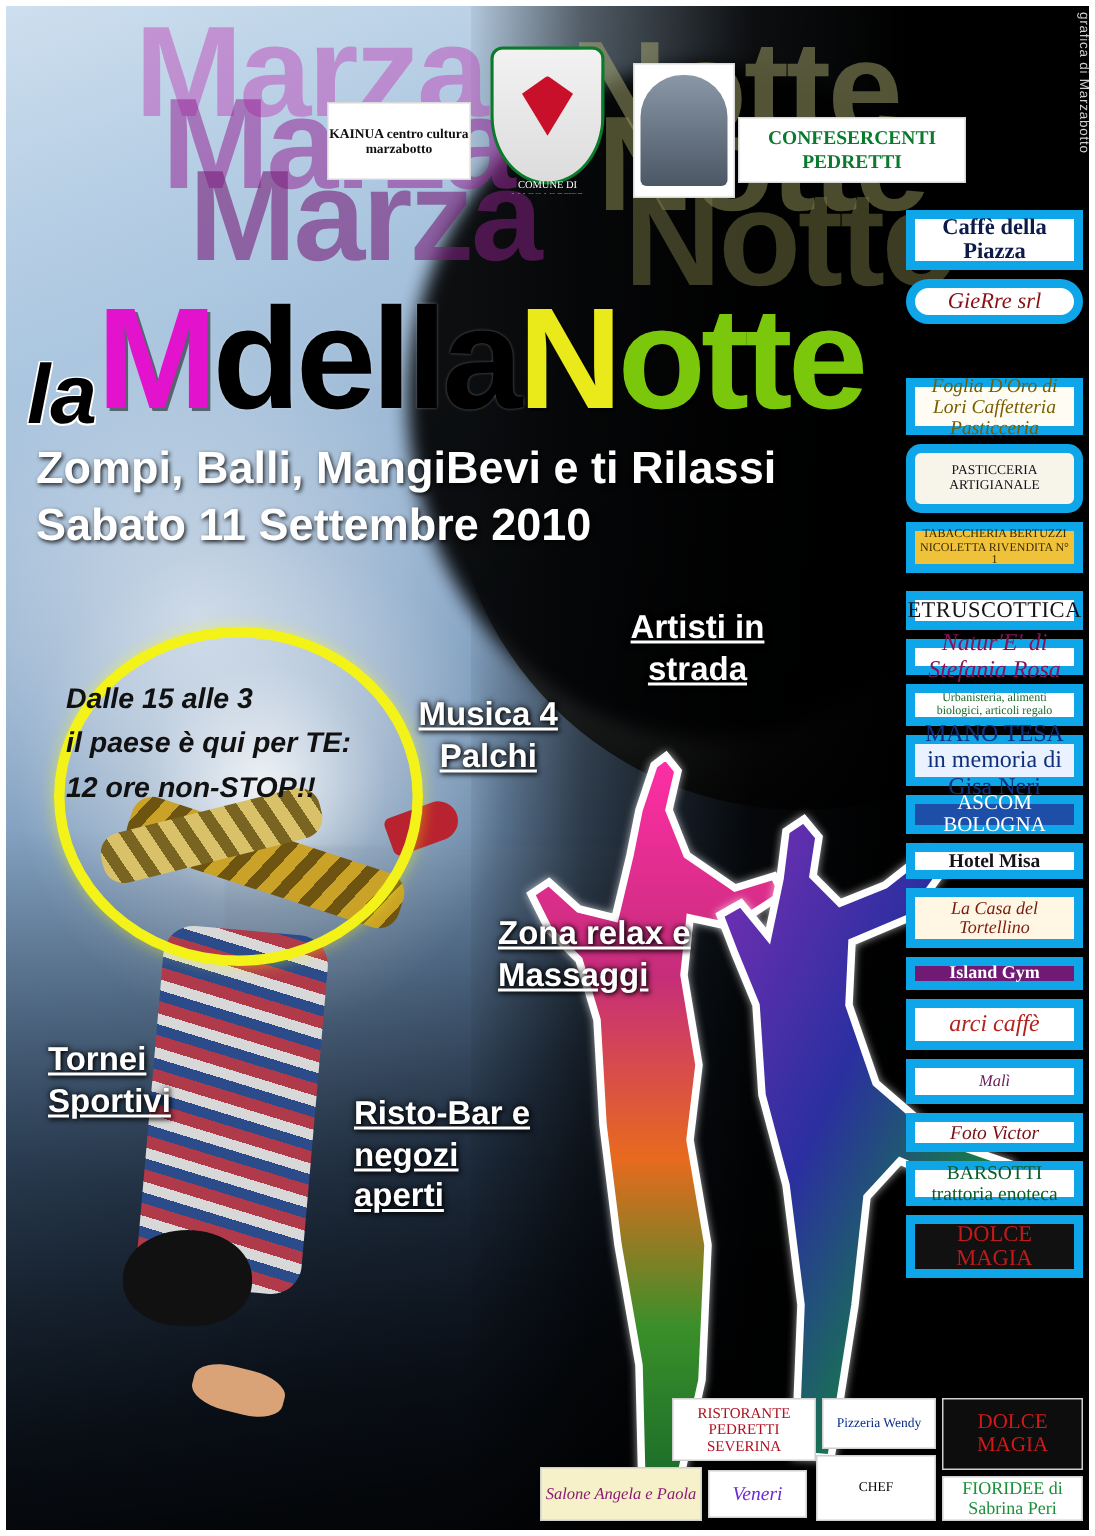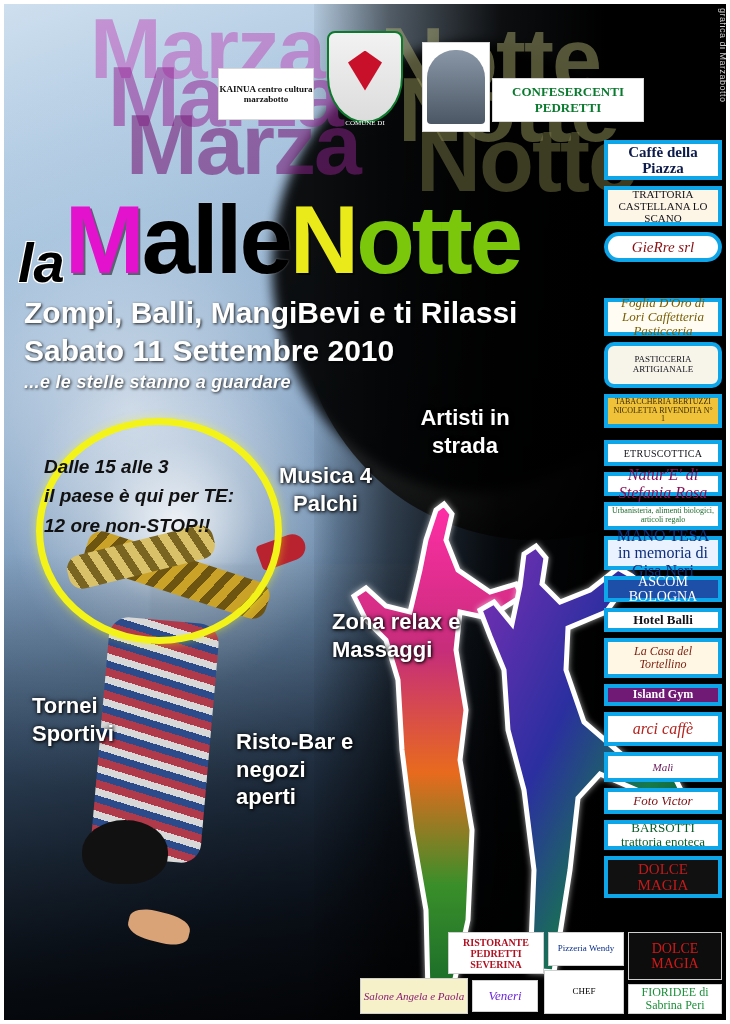--- a/index.html
+++ b/index.html
@@ -208,20 +208,21 @@
     box-sizing: border-box;
   }
   
   .callout {
     position: absolute;
     color: #ffffff;
     font-weight: bold;
     font-size: 22px;
     line-height: 1.25;
     text-shadow: 1px 1px 3px rgba(0,0,0,0.9), 0 0 5px rgba(0,0,0,0.8);
+    text-decoration: underline;
   }
   .c-artisti { left: 390px; top: 404px; width: 150px; text-align: center; }
   .c-musica  { left: 268px; top: 462px; width: 115px; text-align: center; }
   .c-zona    { left: 332px; top: 608px; width: 160px; }
   .c-tornei  { left: 32px;  top: 692px; width: 130px; }
   .c-risto   { left: 236px; top: 728px; width: 120px; }
   .c-gioco   { left: 175px; top: 918px; width: 190px; text-align: center; }
   
   .logo {
     position: absolute;
@@ -272,39 +273,39 @@
   .sponsor-col {
     position: absolute;
     right: 6px;
     top: 140px;
     width: 120px;
   }
   .sponsor {
     width: 118px;
     margin-bottom: 6px;
     background: #fff;
-    border: 4px solid #0ea5e9;
+    border: 6px solid #0ea5e9;
     box-sizing: border-box;
     display: flex;
     align-items: center;
     justify-content: center;
     text-align: center;
     font-family: "Liberation Serif", serif;
     font-size: 11px;
     color: #14131a;
     line-height: 1.1;
     padding: 2px 3px;
   }
   .sp-caffe    { height: 40px; font-weight: bold; font-size: 15px; color: #0d1b4a; }
   .sp-tab      { height: 40px; font-size: 11px; background: #fdf6e7; }
   .sp-gierre   { height: 30px; font-size: 15px; color: #8a0f13; font-style: italic; border-radius: 15px; }
   .sp-foglia   { height: 38px; font-size: 13px; color: #7a5c00; font-style: italic; background: #fffdf3; margin-top: 36px; }
   .sp-oval     { height: 46px; font-size: 9px; background: #f7f4ea; border-radius: 10px; }
   .sp-tabac    { height: 34px; font-size: 8px; background: #f0c23a; color: #3a2a00; }
-  .sp-etrusc   { height: 26px; font-size: 10px; letter-spacing: 0.3px; margin-top: 12px; }
+  .sp-etrusc   { height: 26px; font-size: 15px; letter-spacing: 0.3px; margin-top: 12px; }
   .sp-natur    { height: 24px; font-size: 16px; color: #8a1158; font-style: italic; text-align: center; }
   .sp-urban    { height: 28px; font-size: 8px; color: #1d6b2e; }
   .sp-mano     { height: 34px; font-size: 16px; color: #0f2f7a; background: #eaf1ff; }
   .sp-ascom    { height: 26px; font-size: 14px; color: #ffffff; background: #1d4ea8; }
   .sp-hotel    { height: 24px; font-size: 13px; font-weight: bold; }
   .sp-casa     { height: 40px; font-size: 12px; color: #7a1d0f; background: #fff7e3; font-style: italic; }
   .sp-island   { height: 22px; font-size: 12px; color: #ffffff; background: #701a75; font-weight: bold; }
   .sp-arci     { height: 34px; font-size: 16px; color: #b3241f; font-style: italic; }
   .sp-mali     { height: 30px; font-size: 11px; color: #6a1b5a; font-style: italic; }
   .sp-foto     { height: 26px; font-size: 13px; color: #7a0f12; font-style: italic; }
@@ -324,21 +325,21 @@
     border: 1px solid #cfcfcf;
     box-sizing: border-box;
     display: flex;
     align-items: center;
     justify-content: center;
     text-align: center;
     font-family: "Liberation Serif", serif;
     line-height: 1.1;
     padding: 2px;
   }
-  .b-pedretti { left: 118px; top: 0px;  width: 96px; height: 42px; font-size: 10px; color: #b01020; font-weight: bold; }
+  .b-pedretti { left: 118px; top: 0px;  width: 96px; height: 42px; font-size: 10px; color: #b01020; font-weight: normal; }
   .b-wendy    { left: 218px; top: 0px;  width: 76px; height: 34px; font-size: 9px; color: #0a2f8a; }
   .b-dolce2   { left: 298px; top: 0px;  width: 94px; height: 48px; font-size: 14px; color: #d41818; background: #0d0d0d; }
   .b-salon    { left: 30px;  top: 46px; width: 108px; height: 36px; font-size: 11px; color: #8a1c72; background: #f6f1c9; font-style: italic; }
   .b-veneri   { left: 142px; top: 48px; width: 66px; height: 32px; font-size: 13px; color: #6d28d9; font-style: italic; }
   .b-chef     { left: 214px; top: 38px; width: 80px; height: 44px; font-size: 9px; }
   .b-fioridee { left: 298px; top: 52px; width: 94px; height: 30px; font-size: 12px; color: #1b8f3a; }
   
   .vert-credit {
     position: absolute;
     right: 2px; top: 8px;
@@ -406,27 +407,26 @@
   <div class="ghost-wrap">
     <div class="ghost g1">Marza</div>
     <div class="ghost g2">Marza</div>
     <div class="ghost g3">Marza</div>
     <div class="ghost g4">Notte</div>
     <div class="ghost g5">Notte</div>
     <div class="ghost g6">Notte</div>
   </div>
 
   <div class="title-line">
-    <span class="t-la">la</span><span class="t-big t-mag">M</span><span class="t-big t-blk">alle</span><span class="t-big t-yel">N</span><span class="t-big t-grn">otte</span>
+    <span class="t-la">la</span><span class="t-big t-mag">M</span><span class="t-big t-blk">della</span><span class="t-big t-yel">N</span><span class="t-big t-grn">otte</span>
   </div>
 
   <div class="subtitle">
     <span class="l1">Zompi, Balli, MangiBevi e ti Rilassi</span>
     <span class="l2">Sabato 11 Settembre 2010</span>
-    <span class="l3">...e le stelle stanno a guardare</span>
   </div>
 
   <div class="circle"></div>
   <div class="circle-text">
     <div>Dalle 15 alle 3</div>
     <div>il paese è qui per TE:</div>
     <div>12 ore non-STOP!!</div>
   </div>
 
   <div class="callout c-artisti">Artisti in strada</div>
@@ -441,31 +441,30 @@
       <div class="crest-label">COMUNE DI MARZABOTTO</div>
     </div>
   </div>
   <div class="logo logo-pro">
     <div class="statue"></div>
   </div>
   <div class="logo logo-confes">CONFESERCENTI PEDRETTI</div>
 
   <div class="sponsor-col">
     <div class="sponsor sp-caffe">Caffè della Piazza</div>
-    <div class="sponsor sp-tab">TRATTORIA CASTELLANA LO SCANO</div>
     <div class="sponsor sp-gierre">GieRre srl</div>
     <div class="sponsor sp-foglia">Foglia D'Oro di Lori Caffetteria Pasticceria</div>
     <div class="sponsor sp-oval">PASTICCERIA ARTIGIANALE</div>
     <div class="sponsor sp-tabac">TABACCHERIA BERTUZZI NICOLETTA RIVENDITA N° 1</div>
     <div class="sponsor sp-etrusc">ETRUSCOTTICA</div>
     <div class="sponsor sp-natur">Natur'E' di Stefania Rosa</div>
     <div class="sponsor sp-urban">Urbanisteria, alimenti biologici, articoli regalo</div>
     <div class="sponsor sp-mano">MANO TESA in memoria di Gisa Neri</div>
     <div class="sponsor sp-ascom">ASCOM BOLOGNA</div>
-    <div class="sponsor sp-hotel">Hotel Balli</div>
+    <div class="sponsor sp-hotel">Hotel Misa</div>
     <div class="sponsor sp-casa">La Casa del Tortellino</div>
     <div class="sponsor sp-island">Island Gym</div>
     <div class="sponsor sp-arci">arci caffè</div>
     <div class="sponsor sp-mali">Malì</div>
     <div class="sponsor sp-foto">Foto Victor</div>
     <div class="sponsor sp-barsotti">BARSOTTI trattoria enoteca</div>
     <div class="sponsor sp-dolce">DOLCE MAGIA</div>
   </div>
 
   <div class="bottom-row">

